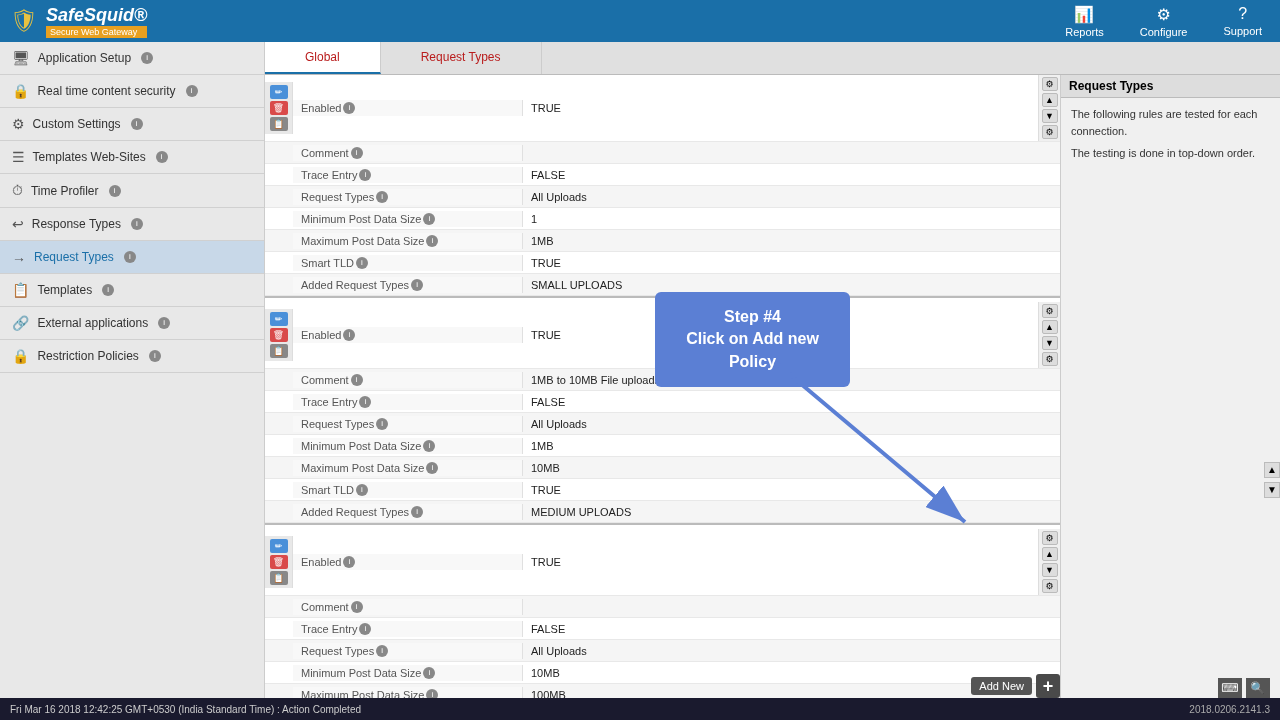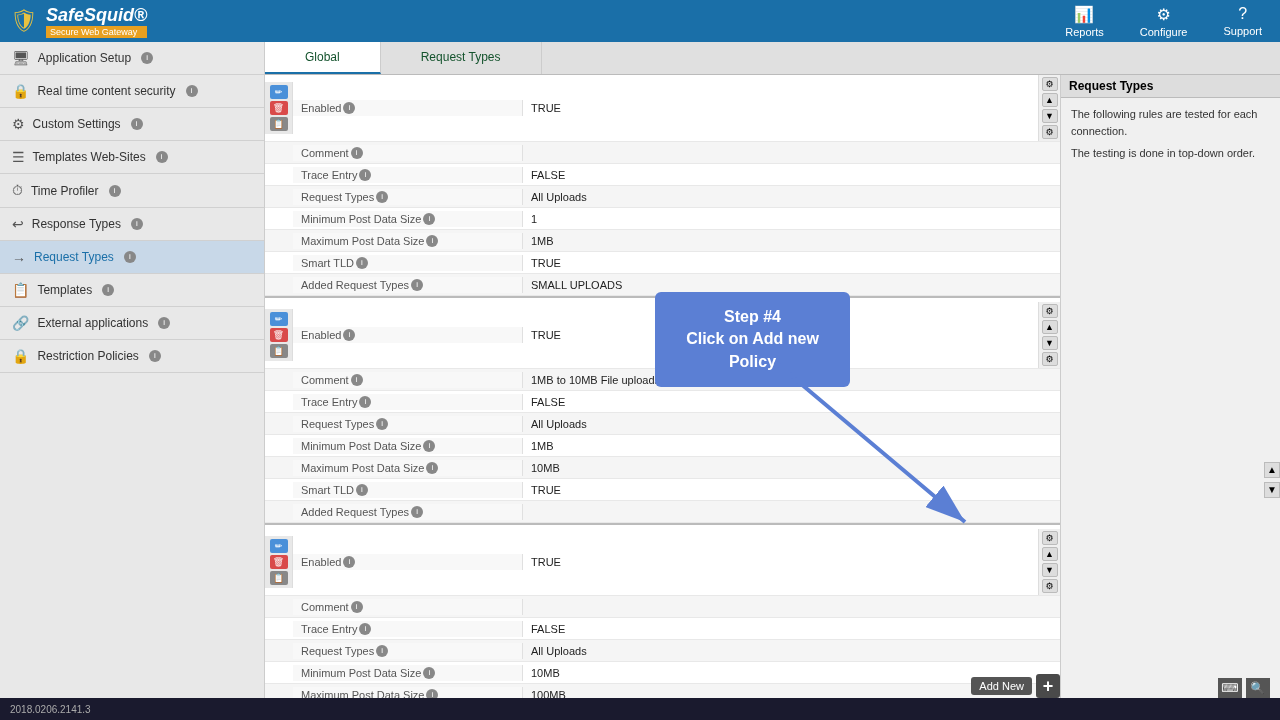--- a/index.html
+++ b/index.html
@@ -23,21 +23,21 @@
     .sidebar { width: 265px; background: #e8e8e8; border-right: 1px solid #ccc; overflow-y: auto; flex-shrink: 0; }
     .sidebar-item { padding: 8px 12px; cursor: pointer; display: flex; align-items: center; gap: 8px; border-bottom: 1px solid #d0d0d0; font-size: 12px; color: #333; }
     .sidebar-item.active { background: #c8d8e8; color: #1a6fa8; }
     .sidebar-icon { font-size: 14px; color: #555; }
 
     
     .main { flex: 1; display: flex; flex-direction: column; overflow: hidden; }
 
     
     .tabs { display: flex; background: #e0e0e0; border-bottom: 1px solid #bbb; }
-    .tab { padding: 8px 40px; cursor: pointer; font-size: 12px; color: #14532d; border-right: 1px solid #ccc; }
+    .tab { padding: 8px 40px; cursor: pointer; font-size: 12px; color: #b91c1c; border-right: 1px solid #ccc; }
     .tab.active { background: white; border-bottom: 2px solid #1a6fa8; }
 
     
     .content-area { display: flex; flex: 1; overflow: hidden; }
     .table-area { flex: 1; overflow-y: auto; background: white; }
     .right-panel { width: 220px; background: #f0f0f0; border-left: 1px solid #ccc; padding: 10px; font-size: 11px; overflow-y: auto; }
 
     
     .policy-entry { border-bottom: 2px solid #bbb; margin-bottom: 4px; }
     .policy-row { display: flex; align-items: center; min-height: 22px; border-bottom: 1px solid #e8e8e8; }
@@ -258,20 +258,21 @@
             </div>
             <div class="policy-row" style="display: flex; min-height: 22px; border-bottom: 1px solid rgb(232, 232, 232); background: rgb(255, 255, 255);">
               <div style="width: 28px; background: rgb(232, 232, 232); border-right: 1px solid rgb(221, 221, 221); flex-shrink: 0;"></div>
               <div style="width: 230px; padding: 2px 8px; color: rgb(85, 85, 85); font-size: 11px; background: rgb(248, 248, 248); border-right: 1px solid rgb(224, 224, 224); flex-shrink: 0; display: flex; align-items: center;">Smart TLD<span class="info-circle">i</span></div>
               <div style="padding: 2px 8px; color: rgb(34, 34, 34); font-size: 11px; flex: 1 1 0%; display: flex; align-items: center;">TRUE</div>
               <div style="width: 22px; background: rgb(240, 240, 240); border-left: 1px solid rgb(221, 221, 221); flex-shrink: 0;"></div>
             </div>
             <div class="policy-row" style="display: flex; min-height: 22px; border-bottom: 1px solid rgb(232, 232, 232); background: rgb(245, 245, 245);">
               <div style="width: 28px; background: rgb(232, 232, 232); border-right: 1px solid rgb(221, 221, 221); flex-shrink: 0;"></div>
               <div style="width: 230px; padding: 2px 8px; color: rgb(85, 85, 85); font-size: 11px; background: rgb(248, 248, 248); border-right: 1px solid rgb(224, 224, 224); flex-shrink: 0; display: flex; align-items: center;">Added Request Types<span class="info-circle">i</span></div>
+              <div style="padding: 2px 8px; color: rgb(34, 34, 34); font-size: 11px; flex: 1 1 0%; display: flex; align-items: center;">MEDIUM UPLOADS</div>
               <div style="width: 22px; background: rgb(240, 240, 240); border-left: 1px solid rgb(221, 221, 221); flex-shrink: 0;"></div>
             </div>
           </div>
           <div class="policy-entry">
             <div class="policy-row" style="display: flex; min-height: 22px; border-bottom: 1px solid rgb(232, 232, 232); background: rgb(255, 255, 255);">
               <div style="width: 28px; display: flex; flex-direction: column; align-items: center; padding: 2px; background: rgb(232, 232, 232); border-right: 1px solid rgb(221, 221, 221); grid-row: span 8;">
         <div style="width:18px;height:14px;background:#4a90d9;color:white;display:flex;align-items:center;justify-content:center;border-radius:2px;cursor:pointer;font-size:9px;margin:1px 0;">✏</div>
         <div style="width:18px;height:14px;background:#d94a4a;color:white;display:flex;align-items:center;justify-content:center;border-radius:2px;cursor:pointer;font-size:9px;margin:1px 0;">🗑</div>
         <div style="width:18px;height:14px;background:#888;color:white;display:flex;align-items:center;justify-content:center;border-radius:2px;cursor:pointer;font-size:9px;margin:1px 0;">📋</div>
       </div>
@@ -326,20 +327,21 @@
             <div style="width:16px;height:16px;background:#ddd;border:1px solid #bbb;display:flex;align-items:center;justify-content:center;cursor:pointer;font-size:10px;">▲</div>
             <div style="width:16px;height:16px;background:#ddd;border:1px solid #bbb;display:flex;align-items:center;justify-content:center;cursor:pointer;font-size:10px;">▼</div>
           </div>
         </div>
       </div>
     </div>
   </div>
 </div>
 
 <div class="status-bar">
+  <span>Fri Mar 16 2018 12:42:25 GMT+0530 (India Standard Time) : Action Completed</span>
   <span class="status-right">2018.0206.2141.3</span>
 </div>
 
 <div style="position:fixed; top:42px; left:265px; width:calc(1280px - 265px - 220px); height:calc(720px - 42px - 22px); pointer-events:none; z-index:200;">
   <div style="position:absolute; top:250px; left:390px;">
     <div class="callout-blue">
       <div>Step #4</div>
       <div>Click on Add new</div>
       <div>Policy</div>
     </div>

